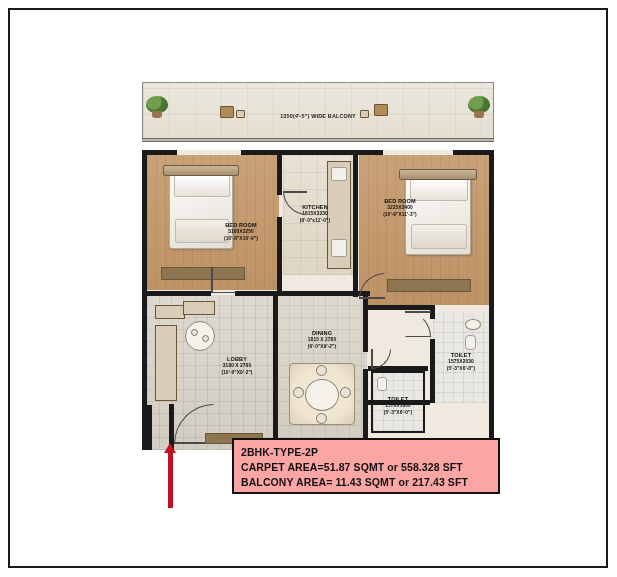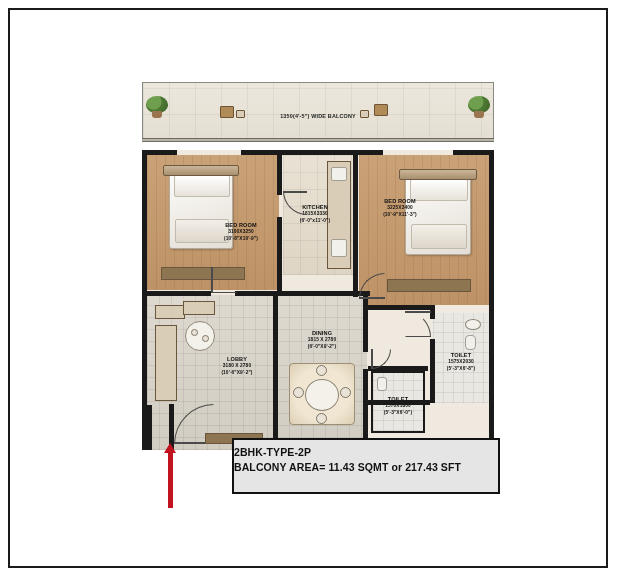--- a/index.html
+++ b/index.html
@@ -253,24 +253,24 @@
     box-sizing: border-box;
   }
 
   
   .legend {
     position: absolute;
     left: 232px;
     top: 438px;
     width: 268px;
     height: 56px;
-    background: #e5e5e5;
+    background: #fca5a5;
     border: 2px solid #111;
     box-sizing: border-box;
-    padding: 5px 0;
+    padding: 5px 7px;
   }
   .legend div {
     font-size: 10.5px;
     font-weight: bold;
     color: #111;
     line-height: 1.45;
     letter-spacing: .1px;
   }
 
   
@@ -442,20 +442,21 @@
 
       <div class="wall" style="left:30px; top:-5px; width:64px; height:5px; background:#efe9df;"></div>
       <div class="wall" style="left:236px; top:-5px; width:70px; height:5px; background:#efe9df;"></div>
 
       <div class="furn dark stripes" style="left:58px; top:278px; width:58px; height:11px;"></div>
     </div>
   </div>
 
   <div class="legend">
     <div>2BHK-TYPE-2P</div>
+    <div>CARPET AREA=51.87 SQMT or 558.328 SFT</div>
     <div>BALCONY AREA= 11.43 SQMT or 217.43 SFT</div>
   </div>
 
   <div class="entry-arrow"></div>
   <div class="entry-text-wrap">
     
   </div>
 
 </div>
 

